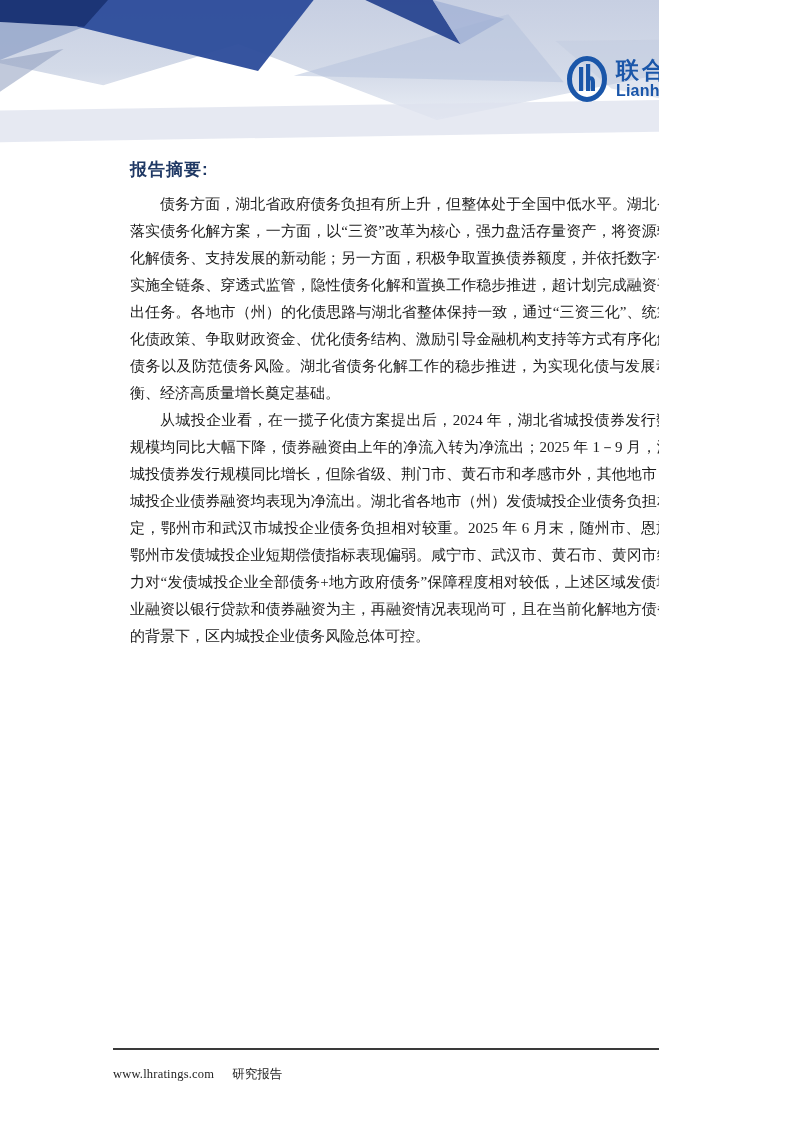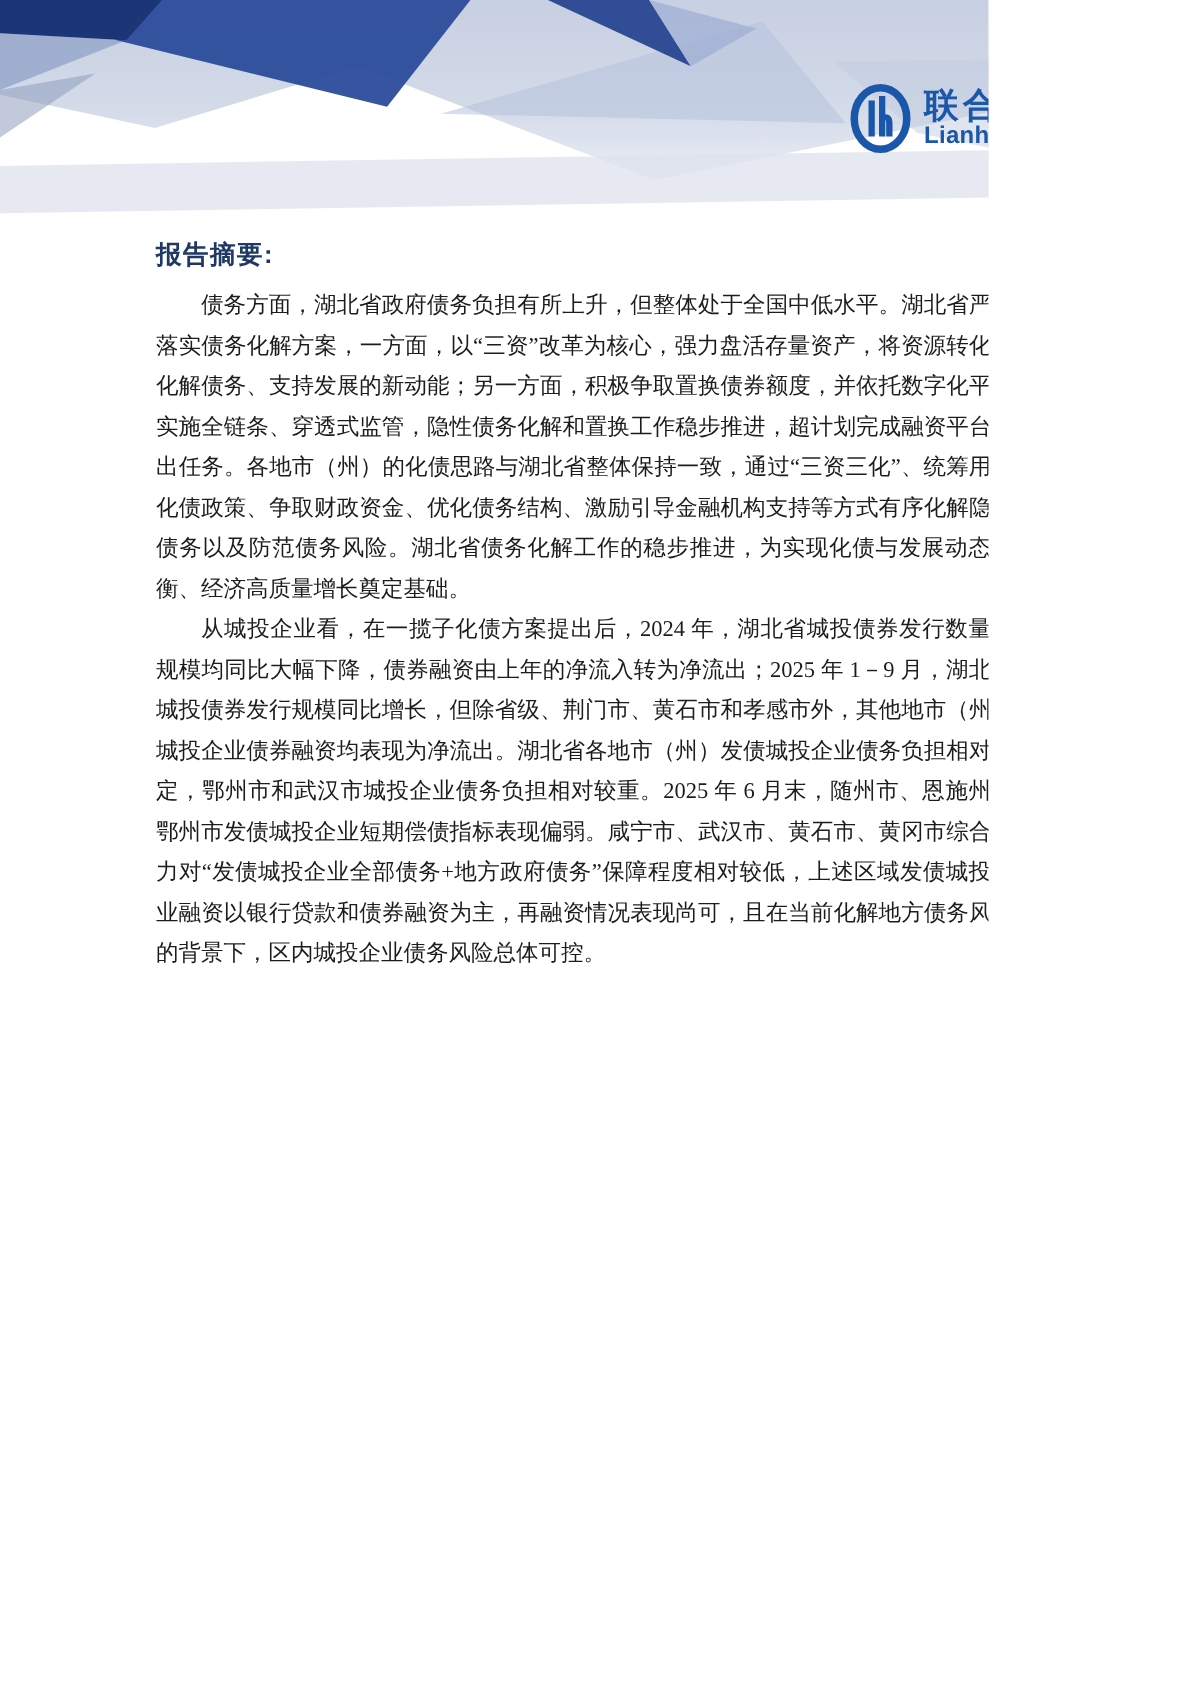--- a/index.html
+++ b/index.html
@@ -89,21 +89,21 @@
     font-size: 16px;
     letter-spacing: 0.2px;
     line-height: 1.1;
     white-space: nowrap;
   }
 
   
   .content {
     position: absolute;
     top: 158px;
-    left: 104px;
+    left: 130px;
     width: 572px;
   }
   .summary-heading {
     margin: 0 0 10px 0;
     font-family: "Liberation Sans", "DejaVu Sans", sans-serif;
     font-weight: bold;
     font-size: 17px;
     color: #1f3864;
     letter-spacing: 1px;
   }
@@ -170,14 +170,22 @@
       </div>
     </div>
   </div>
 
   <div class="content">
     <h2 class="summary-heading">报告摘要:</h2>
     <p class="para">债务方面，湖北省政府债务负担有所上升，但整体处于全国中低水平。湖北省严格落实债务化解方案，一方面，以“三资”改革为核心，强力盘活存量资产，将资源转化为化解债务、支持发展的新动能；另一方面，积极争取置换债券额度，并依托数字化平台实施全链条、穿透式监管，隐性债务化解和置换工作稳步推进，超计划完成融资平台退出任务。各地市（州）的化债思路与湖北省整体保持一致，通过“三资三化”、统筹用好化债政策、争取财政资金、优化债务结构、激励引导金融机构支持等方式有序化解隐性债务以及防范债务风险。湖北省债务化解工作的稳步推进，为实现化债与发展动态平衡、经济高质量增长奠定基础。</p>
     <p class="para">从城投企业看，在一揽子化债方案提出后，2024 年，湖北省城投债券发行数量和规模均同比大幅下降，债券融资由上年的净流入转为净流出；2025 年 1－9 月，湖北省城投债券发行规模同比增长，但除省级、荆门市、黄石市和孝感市外，其他地市（州）城投企业债券融资均表现为净流出。湖北省各地市（州）发债城投企业债务负担相对稳定，鄂州市和武汉市城投企业债务负担相对较重。2025 年 6 月末，随州市、恩施州和鄂州市发债城投企业短期偿债指标表现偏弱。咸宁市、武汉市、黄石市、黄冈市综合财力对“发债城投企业全部债务+地方政府债务”保障程度相对较低，上述区域发债城投企业融资以银行贷款和债券融资为主，再融资情况表现尚可，且在当前化解地方债务风险的背景下，区内城投企业债务风险总体可控。</p>
   </div>
 
+  <div class="footer">
+    <hr class="footer-rule">
+    <div class="footer-row">
+      <span class="footer-website">www.lhratings.com</span>
+      <span class="footer-label">研究报告</span>
+      <span class="page-number">2</span>
+    </div>
+  </div>
 
 </div>
 
 </body></html>

